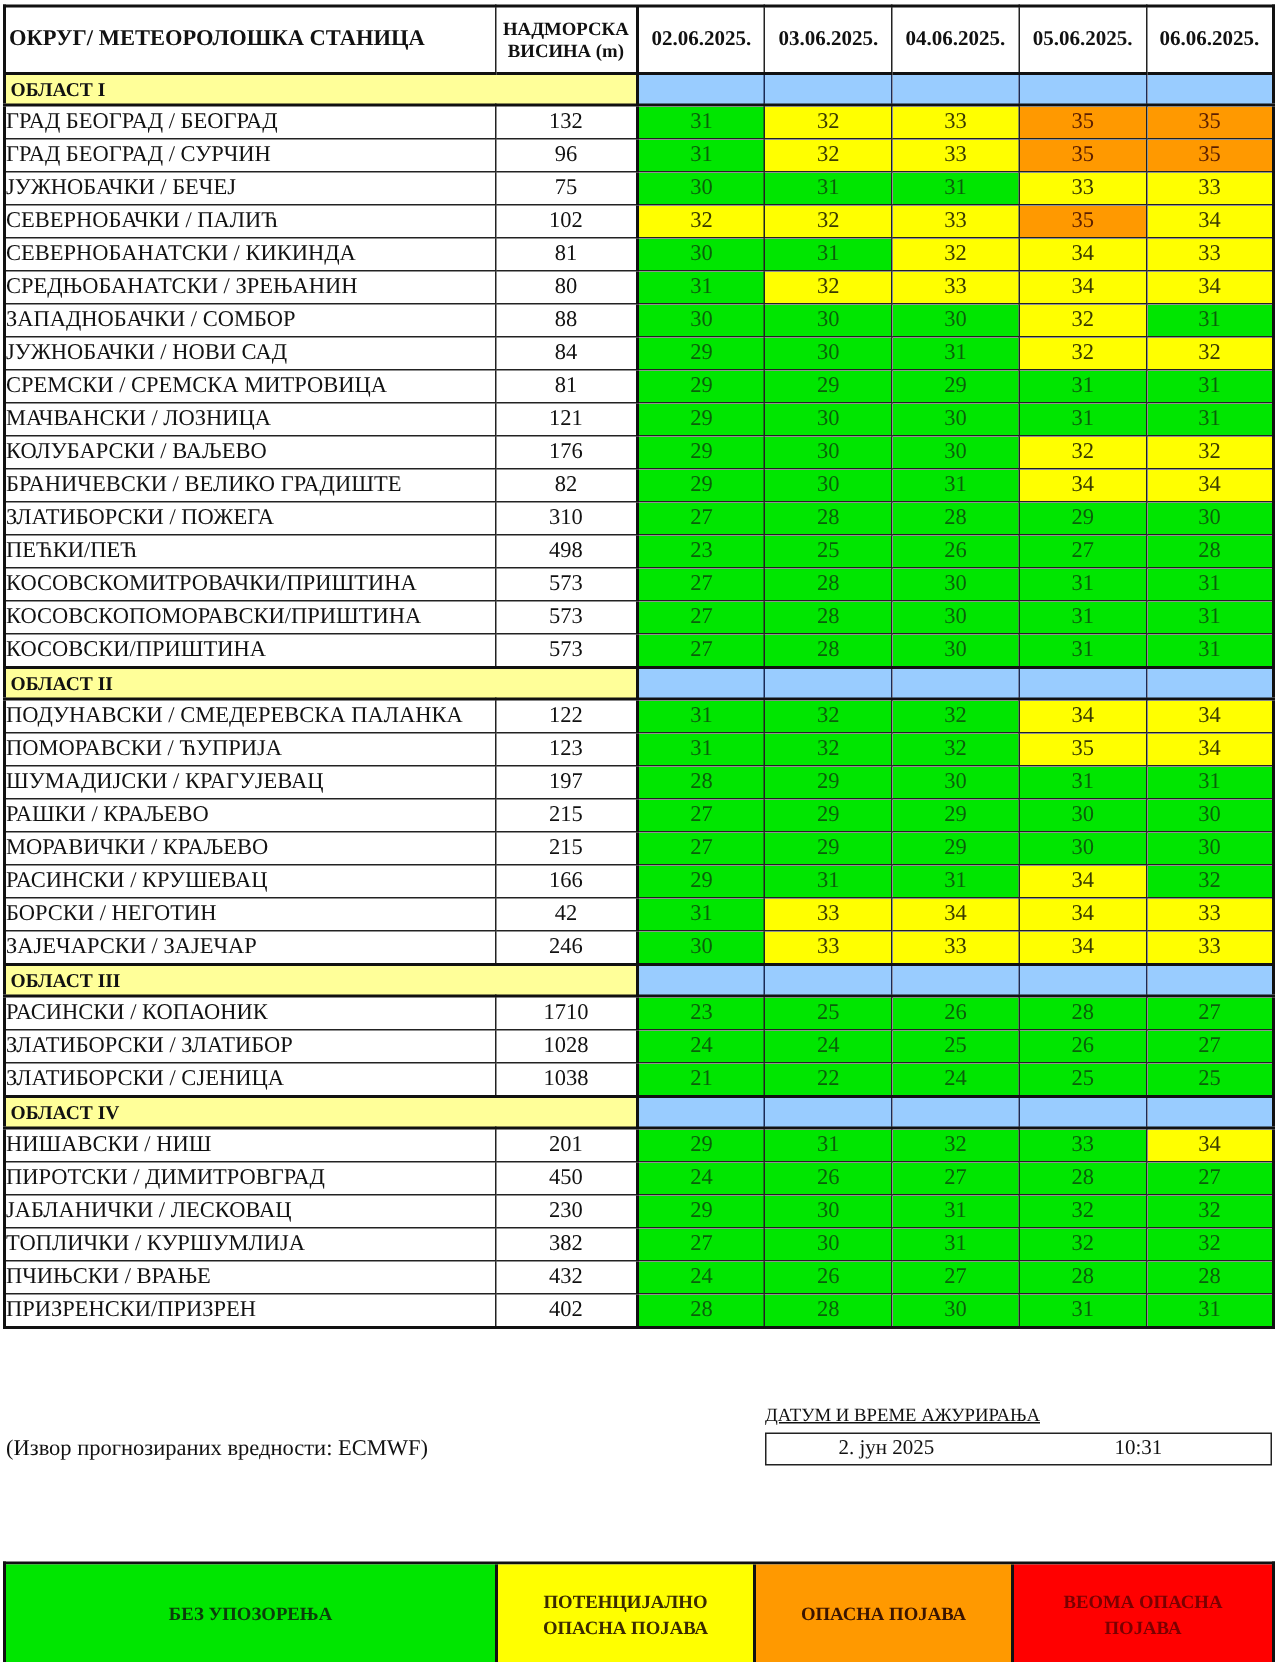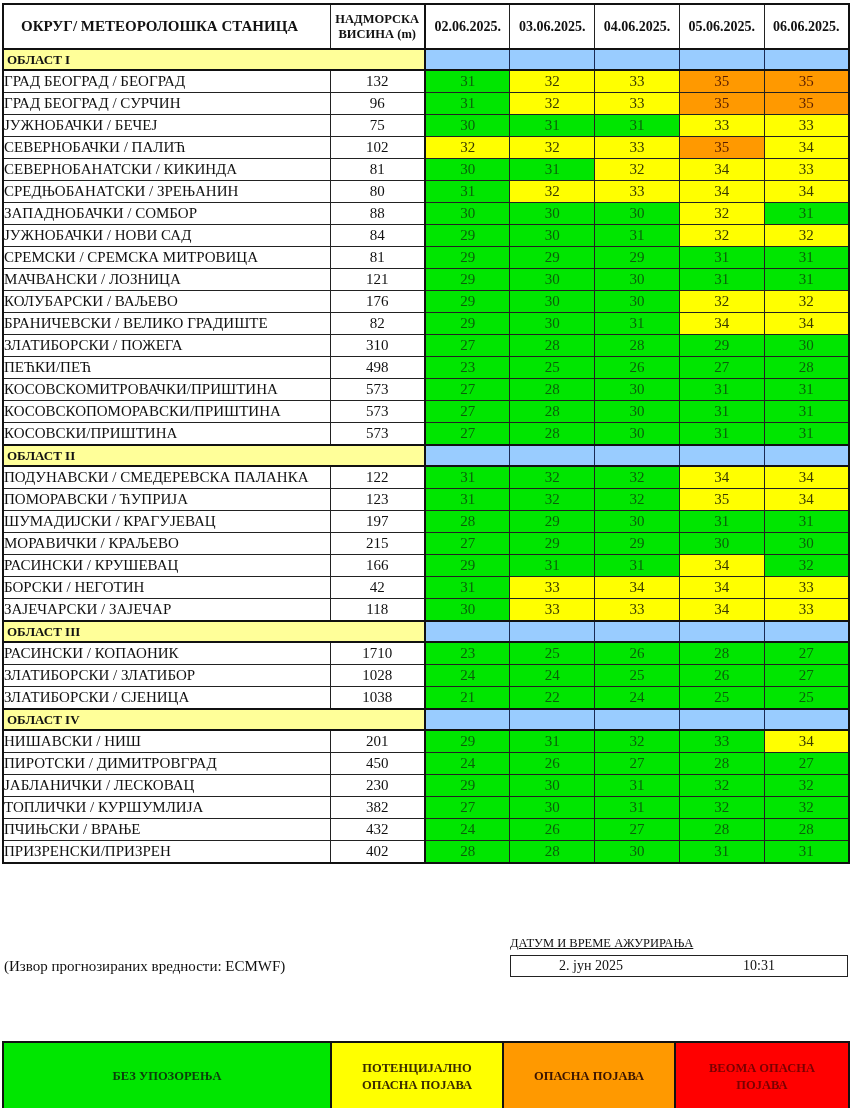--- a/index.html
+++ b/index.html
@@ -5,21 +5,21 @@
   html, body { margin: 0; padding: 0; background: #ffffff; }
   body { width: 850px; height: 1108px; position: relative; overflow: hidden;
          font-family: "Liberation Serif", "DejaVu Serif", serif; color: #111; }
   table.grid { position: absolute; left: 2px; top: 3px; border-collapse: collapse;
                table-layout: fixed; width: 846px; border: 2px solid #111; }
   table.grid col.c-name { width: 327px; }
   table.grid col.c-alt { width: 95px; }
   table.grid col.c-day { width: 84.8px; }
   table.grid th, table.grid td { border: 1px solid #222; padding: 0; overflow: hidden; white-space: nowrap; }
   table.grid thead th { height: 43px; background: #fff; font-weight: bold; font-size: 14px; text-align: center; border-bottom: 2px solid #111; }
-  table.grid thead th.h-name { text-align: left; font-size: 15px; padding-left: 17px; }
+  table.grid thead th.h-name { text-align: left; font-size: 15px; padding-left: 2px; }
   table.grid thead th.h-alt { font-size: 12.5px; line-height: 15px; white-space: normal; border-right: 2px solid #111; }
   tr.region td { height: 19px; }
   tr.region td.r-label { background: #ffff99; font-weight: bold; font-size: 13px; padding-left: 3px; text-align: left; border-right: none; }
   tr.region td.r-fill { background: #ffff99; border-left: none; border-right: 2px solid #111; }
   tr.region td.r-blue { background: #99ccff; border-left: 1px solid #1a2a55; border-right: 1px solid #1a2a55; }
   tr.region { border-bottom: 2px solid #111; border-top: 2px solid #111; }
   tr.station td { height: 21px; font-size: 15px; }
   tr.station td.s-name { padding-left: 0; text-align: left; }
   tr.station td.s-alt { text-align: center; border-right: 2px solid #111; }
   tr.station td.s-val { text-align: center; }
@@ -257,20 +257,29 @@
       <tr class="station">
         <td class="s-name">ШУМАДИЈСКИ / КРАГУЈЕВАЦ</td>
         <td class="s-alt">197</td>
         <td class="s-val lv-green">28</td>
         <td class="s-val lv-green">29</td>
         <td class="s-val lv-green">30</td>
         <td class="s-val lv-green">31</td>
         <td class="s-val lv-green">31</td>
       </tr>
       <tr class="station">
+        <td class="s-name">РАШКИ / КРАЉЕВО</td>
+        <td class="s-alt">215</td>
+        <td class="s-val lv-green">27</td>
+        <td class="s-val lv-green">29</td>
+        <td class="s-val lv-green">29</td>
+        <td class="s-val lv-green">30</td>
+        <td class="s-val lv-green">30</td>
+      </tr>
+      <tr class="station">
         <td class="s-name">МОРАВИЧКИ / КРАЉЕВО</td>
         <td class="s-alt">215</td>
         <td class="s-val lv-green">27</td>
         <td class="s-val lv-green">29</td>
         <td class="s-val lv-green">29</td>
         <td class="s-val lv-green">30</td>
         <td class="s-val lv-green">30</td>
       </tr>
       <tr class="station">
         <td class="s-name">РАСИНСКИ / КРУШЕВАЦ</td>
@@ -285,21 +294,21 @@
         <td class="s-name">БОРСКИ / НЕГОТИН</td>
         <td class="s-alt">42</td>
         <td class="s-val lv-green">31</td>
         <td class="s-val lv-yellow">33</td>
         <td class="s-val lv-yellow">34</td>
         <td class="s-val lv-yellow">34</td>
         <td class="s-val lv-yellow">33</td>
       </tr>
       <tr class="station">
         <td class="s-name">ЗАЈЕЧАРСКИ / ЗАЈЕЧАР</td>
-        <td class="s-alt">118</td>
+        <td class="s-alt">246</td>
         <td class="s-val lv-green">30</td>
         <td class="s-val lv-yellow">33</td>
         <td class="s-val lv-yellow">33</td>
         <td class="s-val lv-yellow">34</td>
         <td class="s-val lv-yellow">33</td>
       </tr>
       <tr class="region">
         <td class="r-label">ОБЛАСТ III</td>
         <td class="r-fill"></td>
         <td class="r-blue"></td>

